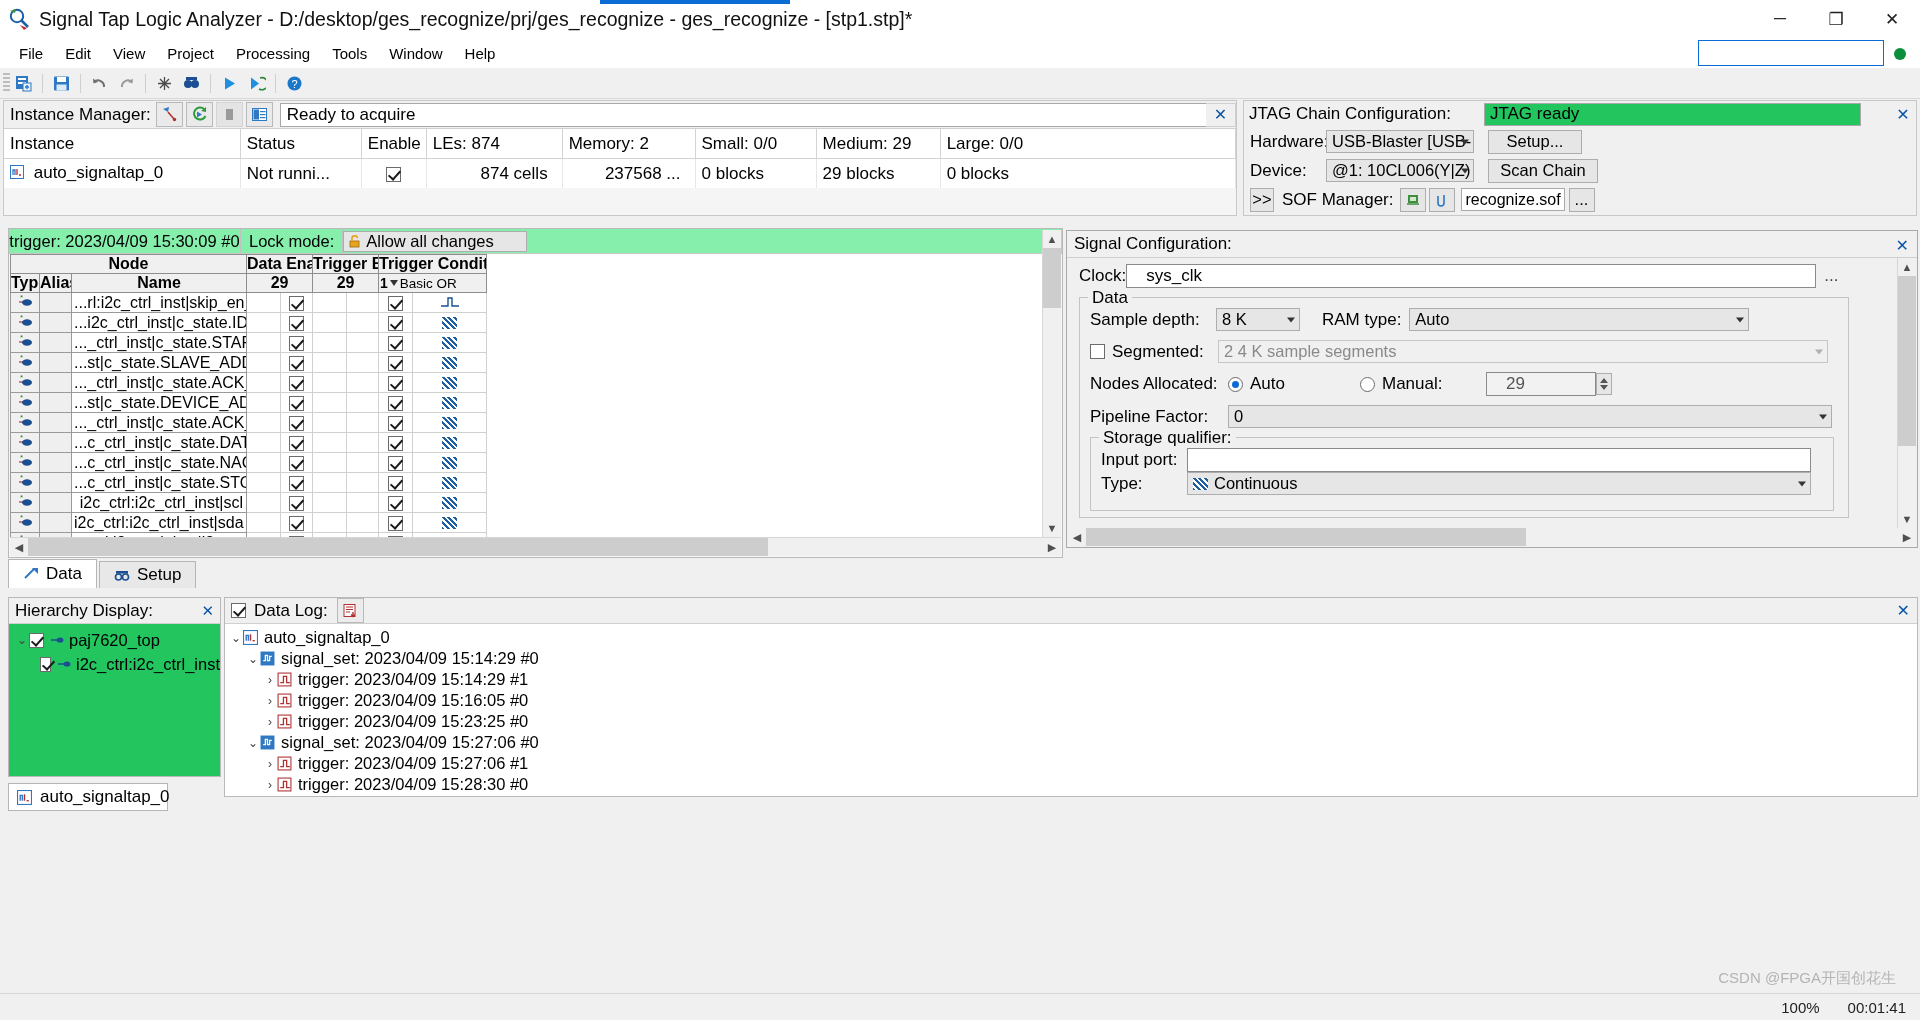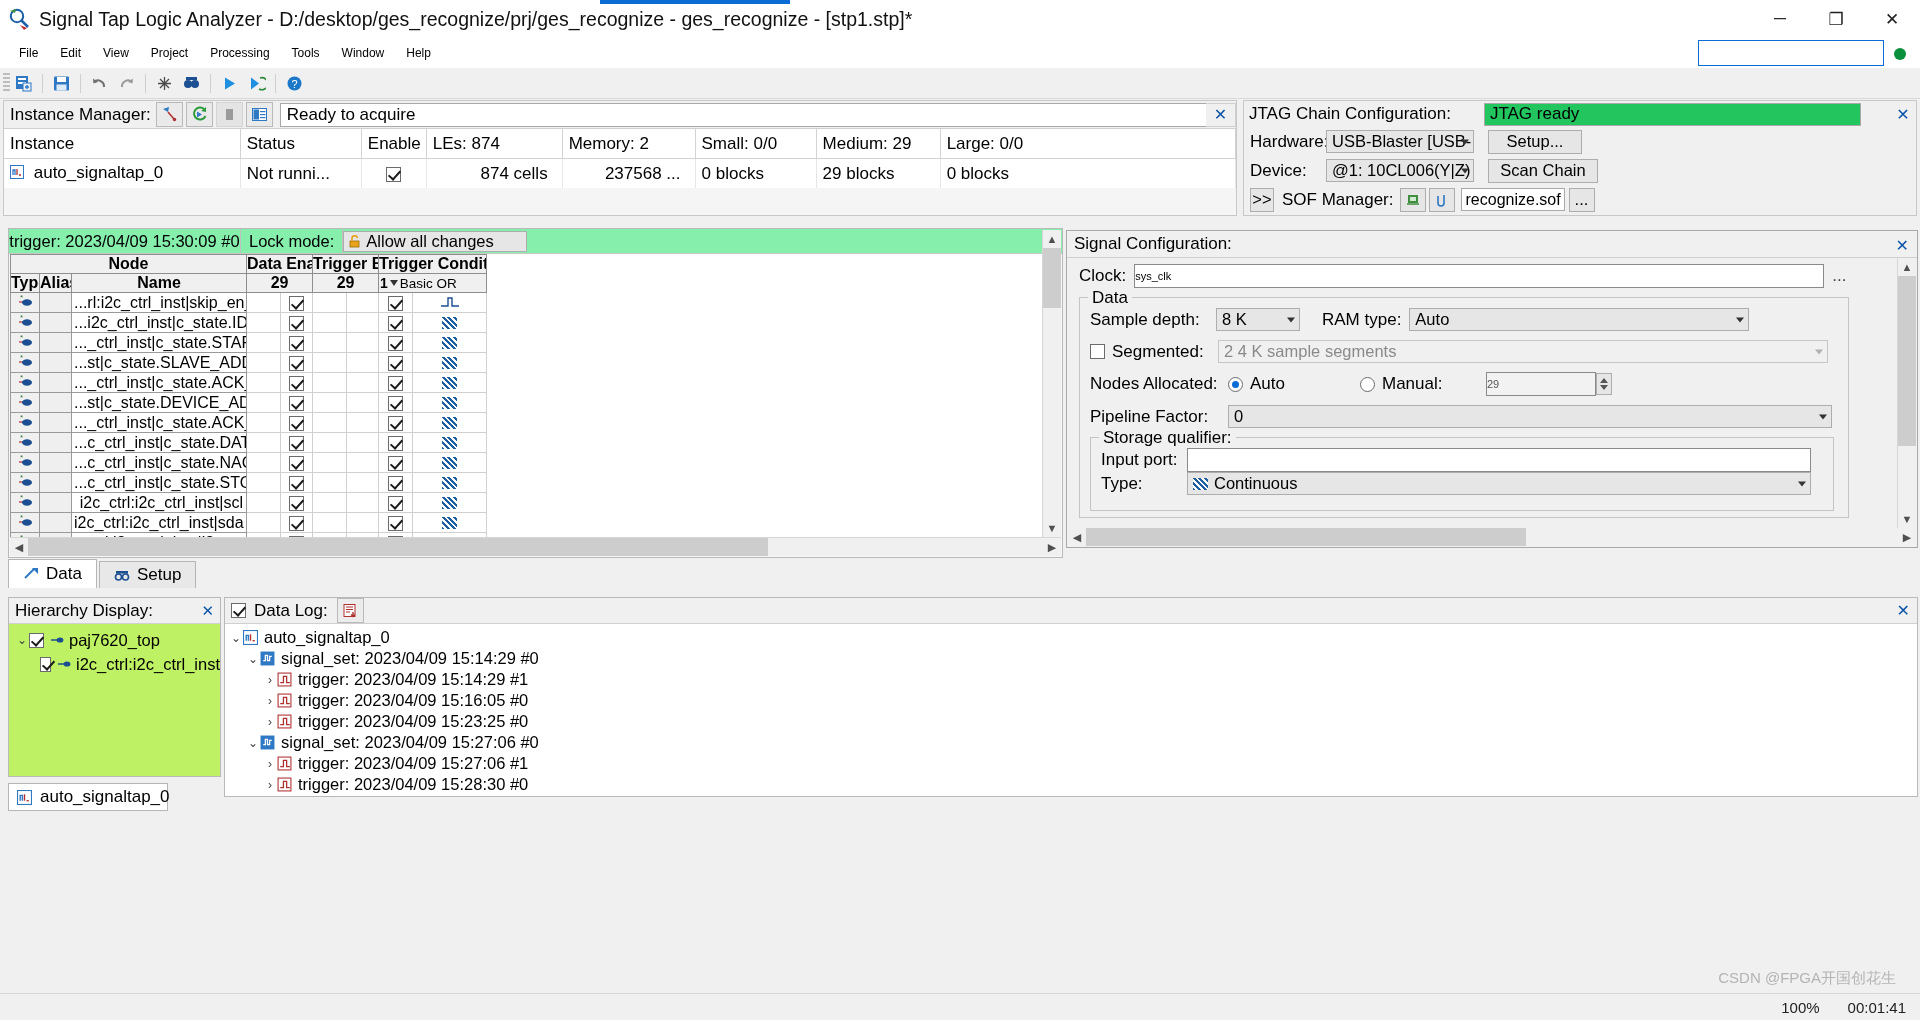--- a/index.html
+++ b/index.html
@@ -16,21 +16,21 @@
   
   .titlebar{position:absolute;left:0;top:0;width:1920px;height:38px;background:#ffffff;display:flex;align-items:center;}
   .titlebar .tb-icon{width:26px;height:26px;margin-left:7px;margin-right:6px;position:relative;flex:none;}
   .titlebar .tb-title{font-size:19.5px;color:#111;white-space:nowrap;}
   .win-btns{position:absolute;right:0;top:0;height:38px;display:flex;}
   .win-btn{width:56px;height:38px;display:flex;align-items:center;justify-content:center;font-size:17px;color:#222;}
   .accent-bar{position:absolute;left:600px;top:0;width:190px;height:4px;background:#0a6cd4;}
 
   
   .menubar{position:absolute;left:0;top:38px;width:1920px;height:30px;background:#ffffff;display:flex;align-items:center;padding-left:8px;box-sizing:border-box;}
-  .menu-item{font-size:12px;padding:3px 11px;color:#000;white-space:nowrap;}
+  .menu-item{font-size:15px;padding:3px 11px;color:#000;white-space:nowrap;}
   .searchbox{position:absolute;right:36px;top:40px;width:186px;height:26px;border:1px solid #0a6cd4;background:#fff;box-sizing:border-box;}
   .search-dot{position:absolute;right:14px;top:48px;width:12px;height:12px;border-radius:50%;background:#0a8f3c;}
 
   
   .toolbar{position:absolute;left:0;top:68px;width:1920px;height:30px;background:#f0f0f0;border-bottom:1px solid #d8d8d8;display:flex;align-items:center;}
   .tb-grip{width:7px;height:20px;margin-left:3px;background:
      repeating-linear-gradient(to bottom,#bdbdbd 0,#bdbdbd 2px,transparent 2px,transparent 4px);}
   .tbtn{width:25px;height:25px;margin:0 1px;display:flex;align-items:center;justify-content:center;position:relative;}
   .tsep{width:1px;height:19px;background:#cfcfcf;margin:0 5px;}
 
@@ -91,36 +91,36 @@
   .hs-thumb{position:absolute;left:0;top:0;height:18px;width:740px;background:#cdcdcd;}
 
   
   .sigcfg{position:absolute;left:1066px;top:230px;width:852px;height:318px;background:#f0f0f0;border:1px solid #a9a9a9;box-sizing:border-box;}
   .sig-head{height:26px;display:flex;align-items:center;border-bottom:1px solid #cfcfcf;}
   .sig-head .t{font-size:17px;margin-left:7px;}
   .sig-x{position:absolute;right:8px;top:5px;color:#0a55a8;font-size:16px;}
   .sig-body{padding:6px 10px 0 12px;position:relative;}
   .srow{display:flex;align-items:center;margin-bottom:9px;}
   .srow .cap{font-size:17px;white-space:nowrap;}
-  .txtin{height:24px;background:#fff;border:1px solid #8a8a8a;font-size:11px;padding-left:0;display:flex;align-items:center;box-sizing:border-box;}
+  .txtin{height:24px;background:#fff;border:1px solid #8a8a8a;font-size:17px;padding-left:19px;display:flex;align-items:center;box-sizing:border-box;}
   .group{border:1px solid #c4c4c4;margin-top:2px;padding:10px 10px 6px 10px;position:relative;}
   .group>.gtitle{position:absolute;top:-10px;left:8px;background:#f0f0f0;padding:0 4px;font-size:17px;}
   .radio{width:15px;height:15px;border-radius:50%;border:1px solid #6b6b6b;background:#fff;display:inline-block;position:relative;box-sizing:border-box;vertical-align:middle;}
   .radio.on::after{content:"";position:absolute;left:3px;top:3px;width:7px;height:7px;border-radius:50%;background:#0a6cd4;}
   .spin{width:16px;height:22px;border:1px solid #adadad;background:#e6e6e6;display:flex;flex-direction:column;align-items:center;justify-content:center;box-sizing:border-box;}
   .sig-vscroll{position:absolute;right:1px;top:27px;width:18px;bottom:19px;background:#f0f0f0;border-left:1px solid #d6d6d6;}
   .sig-hscroll{position:absolute;left:1px;right:1px;bottom:1px;height:18px;background:#f0f0f0;display:flex;align-items:center;}
 
   
   .tabs{position:absolute;left:8px;top:560px;width:360px;height:28px;display:flex;align-items:flex-end;}
   .tab{height:26px;display:flex;align-items:center;padding:0 14px;border:1px solid #b5b5b5;border-bottom:none;font-size:17px;background:#e8e8e8;margin-right:2px;}
   .tab.active{background:#fff;height:28px;}
 
   
-  .hier{position:absolute;left:8px;top:597px;width:213px;height:180px;background:#bef264;border:1px solid #b9b9b9;box-sizing:border-box;}
+  .hier{position:absolute;left:8px;top:597px;width:213px;height:180px;background:#22c55e;border:1px solid #b9b9b9;box-sizing:border-box;}
   .hier-head{height:25px;background:#f0f0f0;border-bottom:1px solid #d0d0d0;display:flex;align-items:center;font-size:17px;padding-left:6px;position:relative;}
   .hier-x{position:absolute;right:6px;color:#0a55a8;font-size:15px;}
   .tree-row{display:flex;align-items:center;height:24px;font-size:16.5px;white-space:nowrap;}
   .chev{width:14px;text-align:center;font-size:12px;color:#444;}
 
   
   .dlog{position:absolute;left:224px;top:597px;width:1694px;height:200px;background:#fff;border:1px solid #b9b9b9;box-sizing:border-box;overflow:hidden;}
   .dlog-head{height:25px;background:#f0f0f0;border-bottom:1px solid #d0d0d0;display:flex;align-items:center;font-size:17px;padding-left:6px;position:relative;}
   .dlog-x{position:absolute;right:7px;color:#0a55a8;font-size:16px;}
   .dl-row{display:flex;align-items:center;height:21px;font-size:16.5px;white-space:nowrap;}
@@ -629,21 +629,21 @@
     </div>
   </div>
 
   <div class="sigcfg">
     <div class="sig-head">
       <span class="t">Signal Configuration:</span>
       <span class="sig-x">✕</span>
     </div>
     <div class="sig-body" style="width:806px;">
       <div class="srow">
-        <span class="cap" style="margin-right:8px">Clock:</span>
+        <span class="cap" style="">Clock:</span>
         <span class="txtin" style="width:690px">sys_clk</span>
         <span class="cap" style="margin-left:8px;color:#444">...</span>
       </div>
 
       <div class="group" style="width:770px;box-sizing:border-box;">
         <span class="gtitle">Data</span>
 
         <div class="srow">
           <span class="cap" style="width:126px">Sample depth:</span>
           <span class="combo" style="width:84px">

